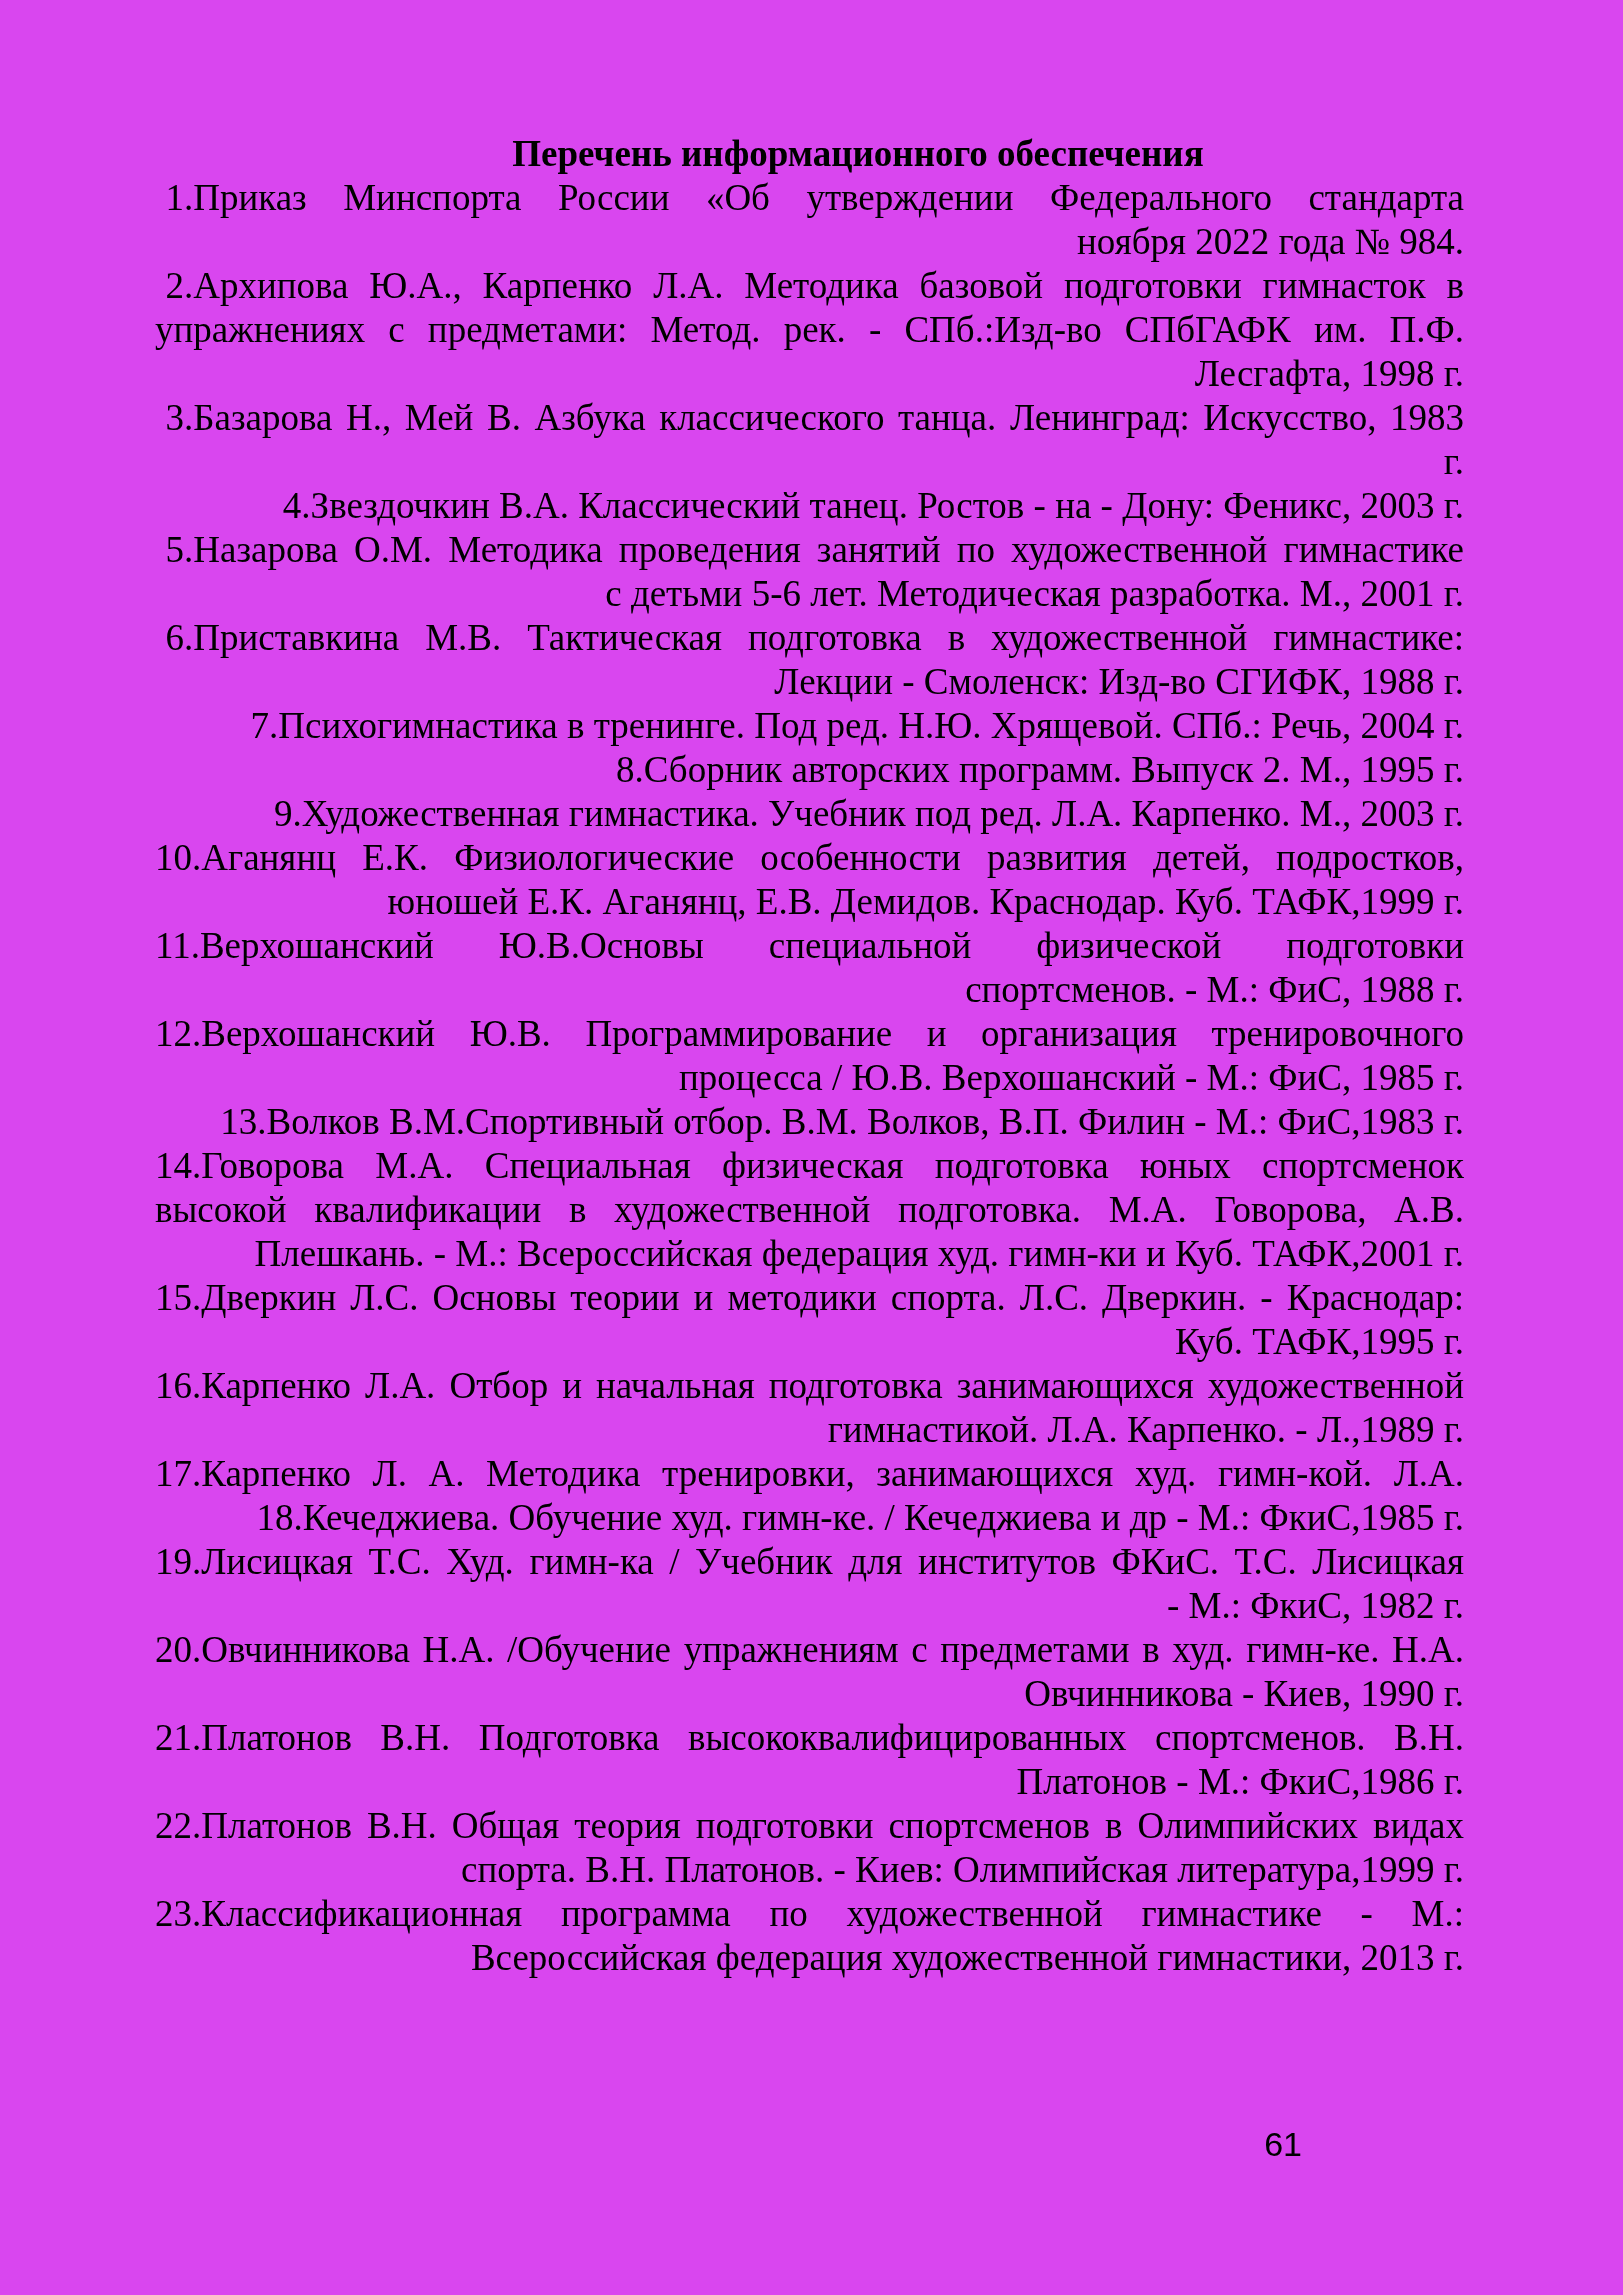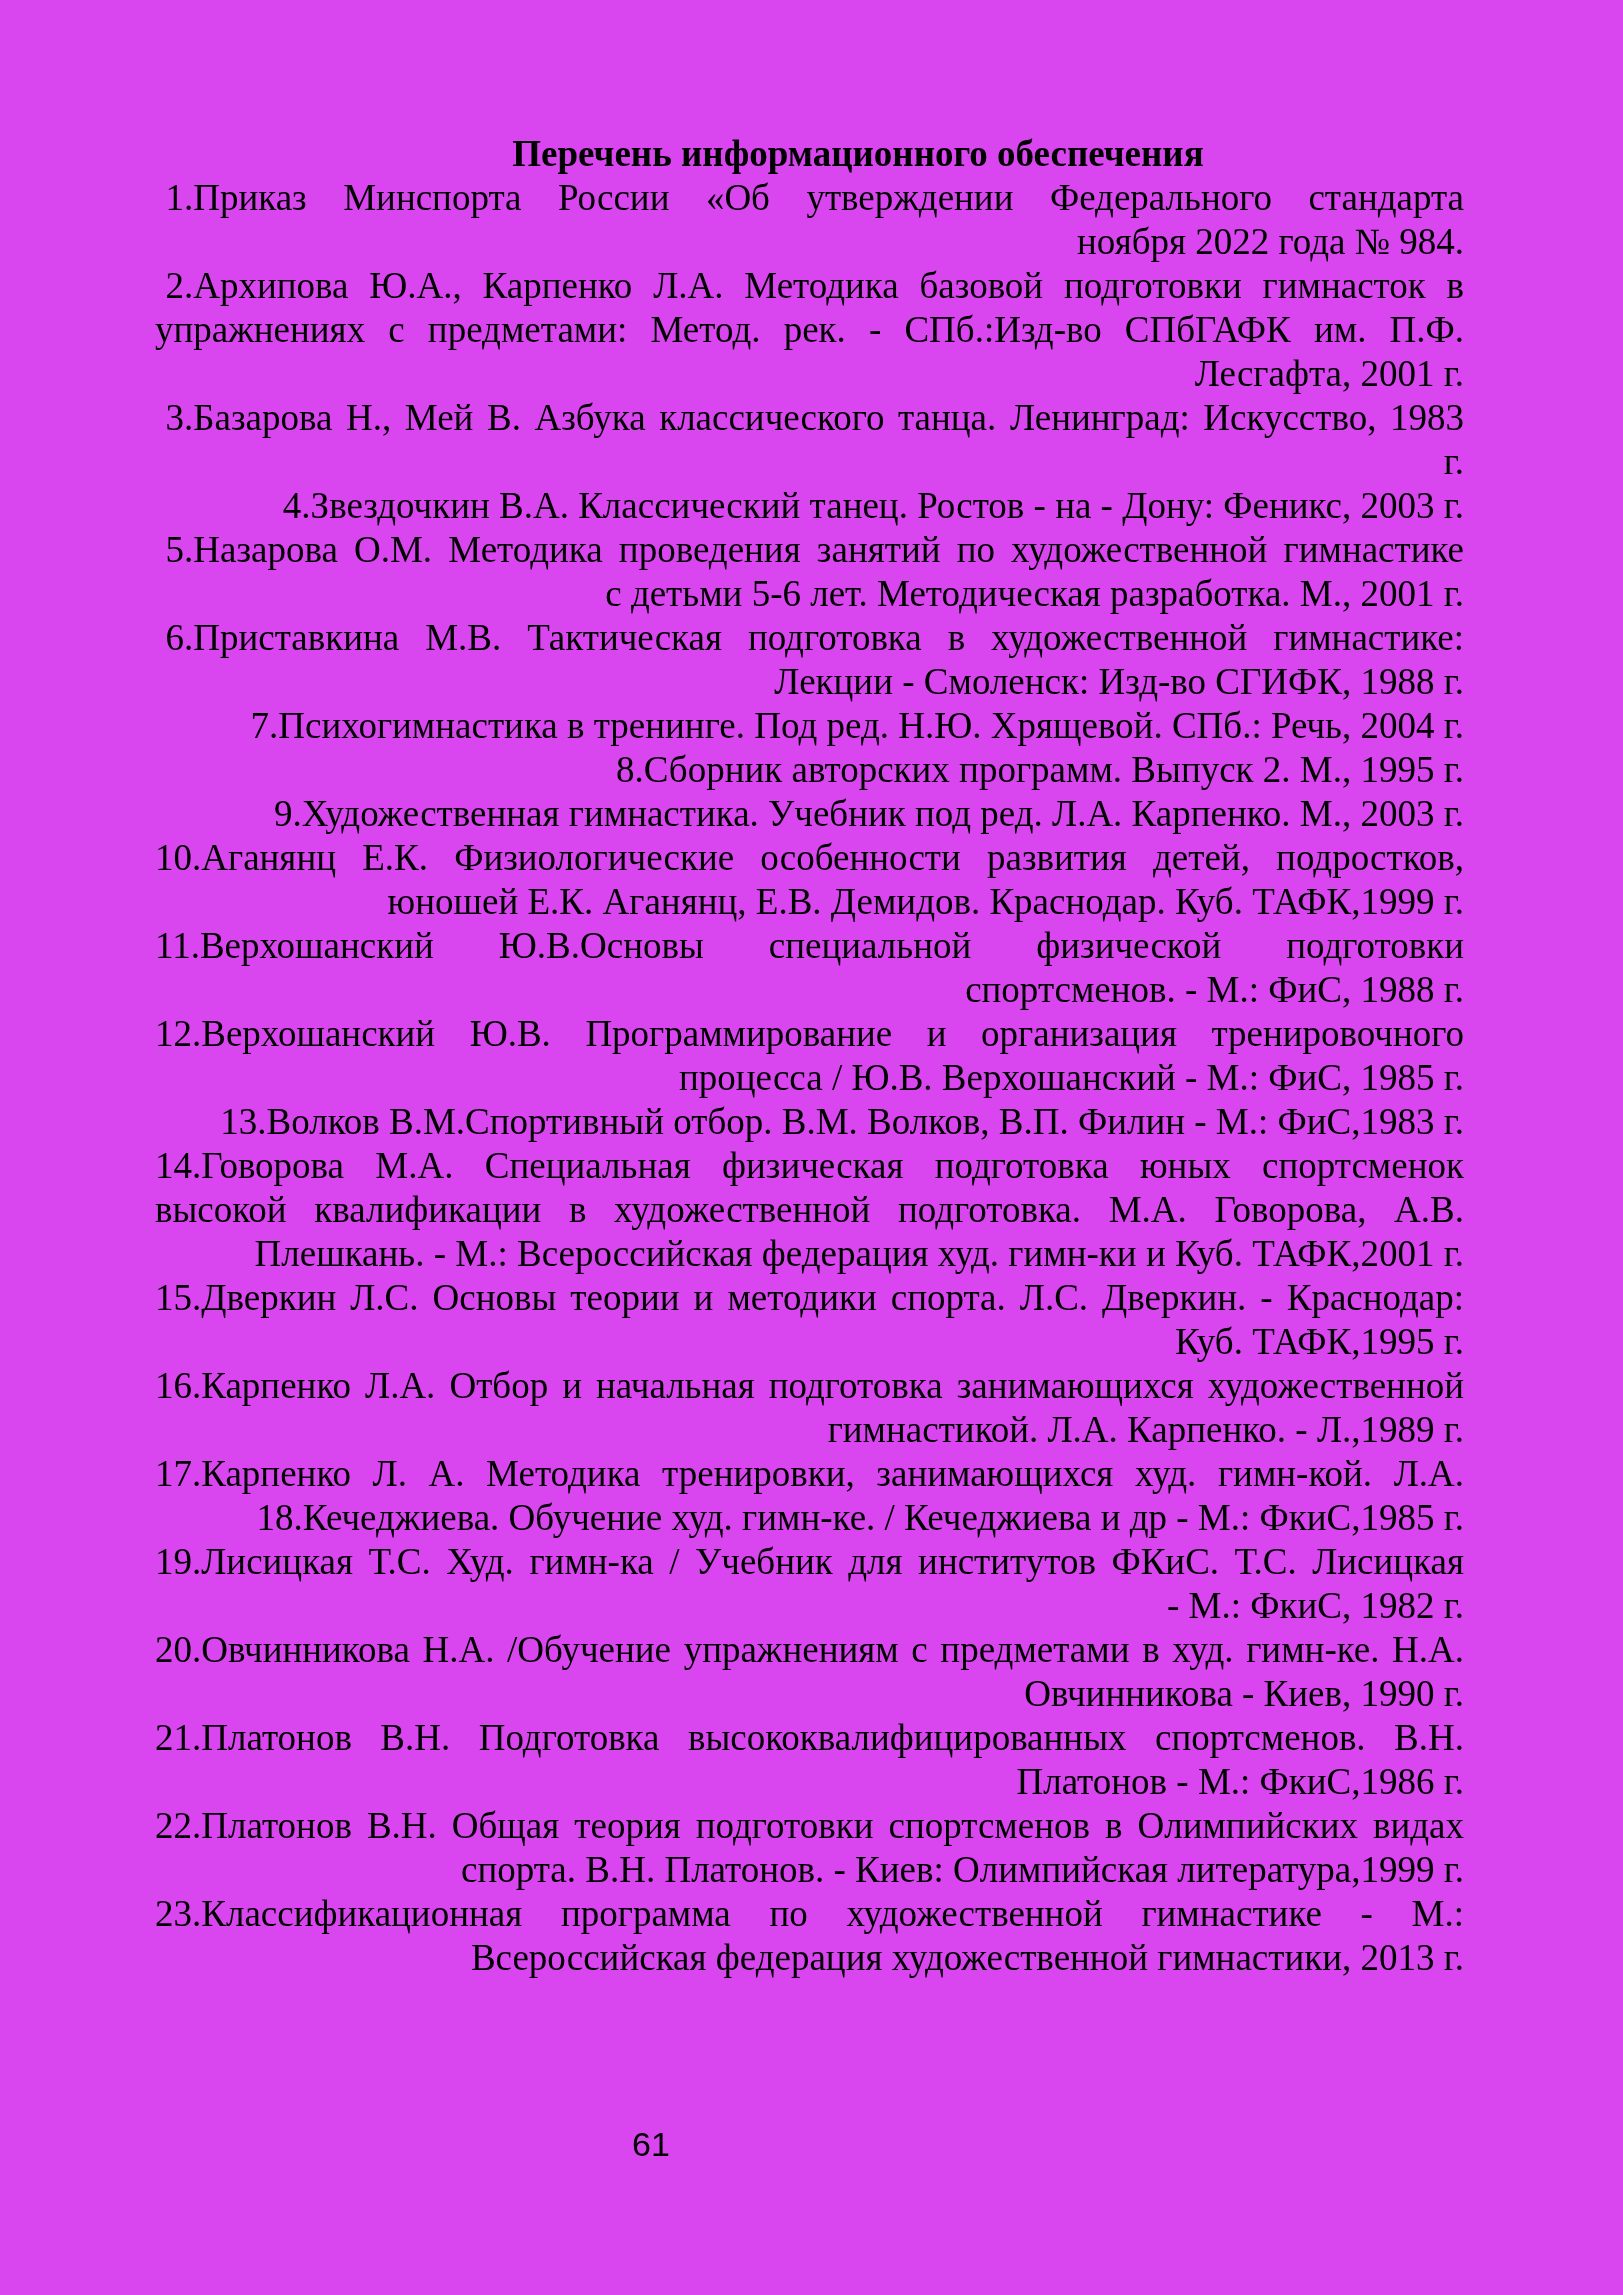--- a/index.html
+++ b/index.html
@@ -45,41 +45,41 @@
     text-align: right;
   }
   .indent {
     text-indent: 10.5px;
   }
   .page-footer {
     position: absolute;
     left: 0;
     top: 2127px;
     width: 1302px;
-    text-align: center;
+    text-align: right;
     font-family: "Liberation Sans", "DejaVu Sans", sans-serif;
     font-size: 34px;
     line-height: 34px;
   }
 </style>
 </head>
 <body>
 
 <div class="page">
   <div class="text-block">
     <div class="doc-title">Перечень информационного обеспечения</div>
     <div>
         <div>
           <div class="line jline indent">1.Приказ Минспорта России «Об утверждении Федерального стандарта</div>
           <div class="line lline">ноября 2022 года № 984.</div>
         </div>
         <div>
           <div class="line jline indent">2.Архипова Ю.А., Карпенко Л.А. Методика базовой подготовки гимнасток в</div>
           <div class="line jline">упражнениях с предметами: Метод. рек. - СПб.:Изд-во СПбГАФК им. П.Ф.</div>
-          <div class="line lline">Лесгафта, 2001 г.</div>
+          <div class="line lline">Лесгафта, 1998 г.</div>
         </div>
         <div>
           <div class="line jline indent">3.Базарова Н., Мей В. Азбука классического танца. Ленинград: Искусство, 1983</div>
           <div class="line lline">г.</div>
         </div>
         <div>
           <div class="line lline indent">4.Звездочкин В.А. Классический танец. Ростов - на - Дону: Феникс, 2003 г.</div>
         </div>
         <div>
           <div class="line jline indent">5.Назарова О.М. Методика проведения занятий по художественной гимнастике</div>

